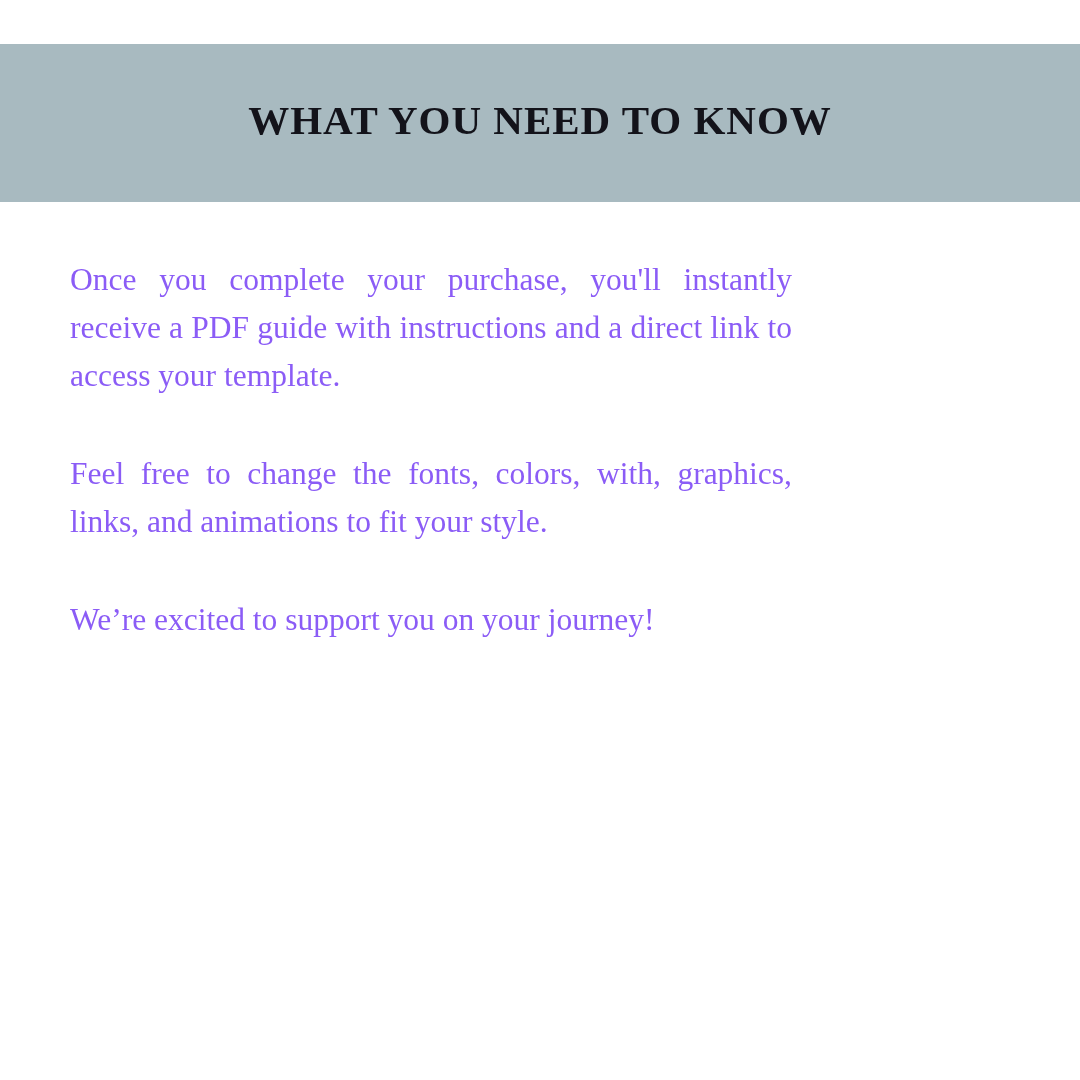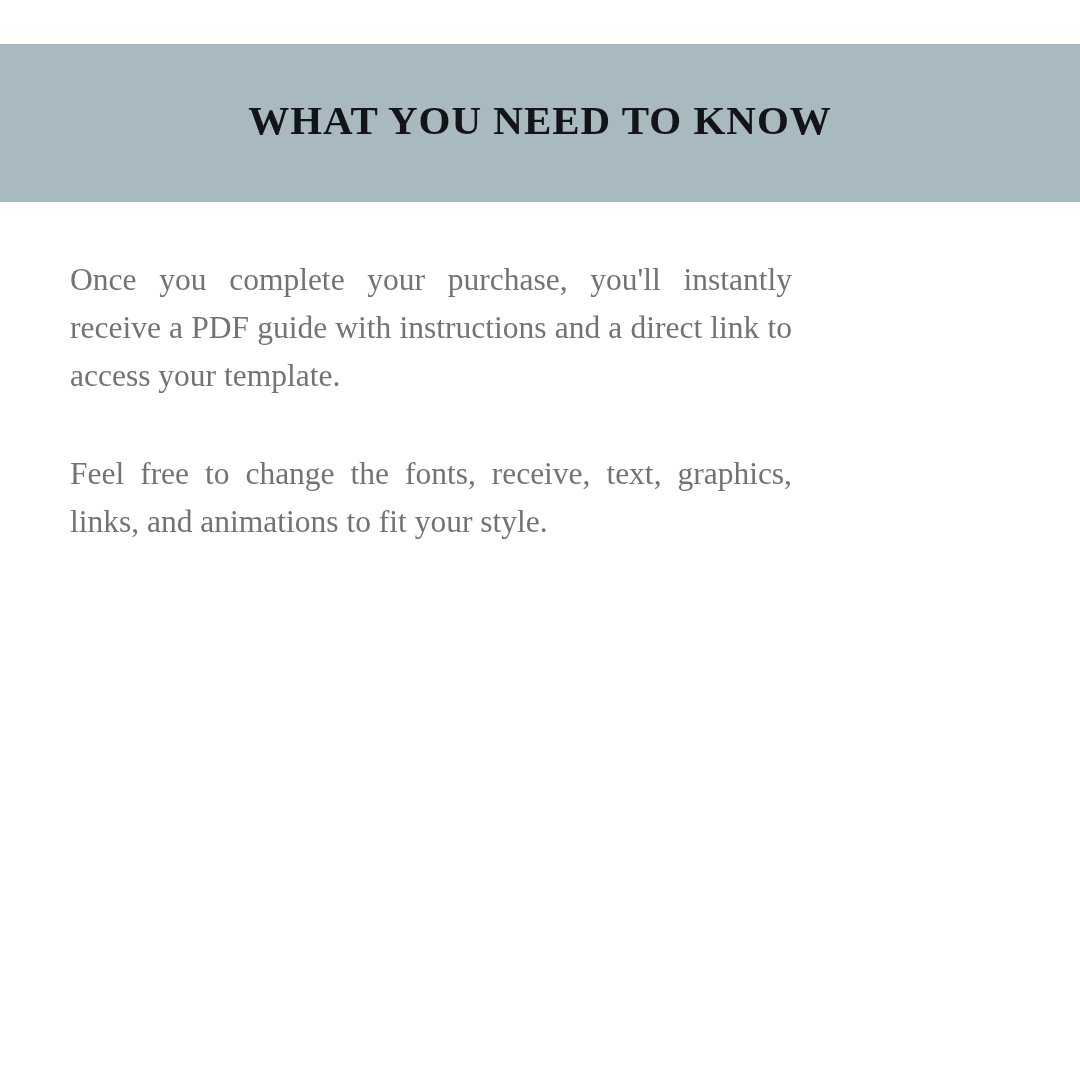--- a/index.html
+++ b/index.html
@@ -32,21 +32,21 @@
     padding-bottom: 6px;
   }
   .body-text {
     position: absolute;
     top: 202px;
     left: 0;
     width: 896px;
     padding: 54px 104px 0 70px;
     font-size: 31.5px;
     line-height: 48px;
-    color: #737373;
+    color: #8b5cf6;
     text-align: justify;
   }
   .body-text p {
     margin: 0 0 50px 0;
   }
   .seg-bold { font-weight: bold; }
 </style>
 </head>
 <body>
 
@@ -54,19 +54,20 @@
 
   <div class="header-band">
     <h1 class="page-title">WHAT YOU NEED TO KNOW</h1>
   </div>
 
   <div class="body-text">
 
     <p><span>Once you complete your purchase, you'll instantly receive a PDF guide with instructions and a direct link to access your template.</span></p>
 
 
-    <p><span>Feel free to change the fonts, receive, text, graphics, links, and animations to fit your style.</span></p>
+    <p><span>Feel free to change the fonts, colors, with, graphics, links, and animations to fit your style.</span></p>
 
 
+    <p><span>We’re excited to support you on your journey!</span></p>
 
   </div>
 
 </div>
 
 </body></html>

